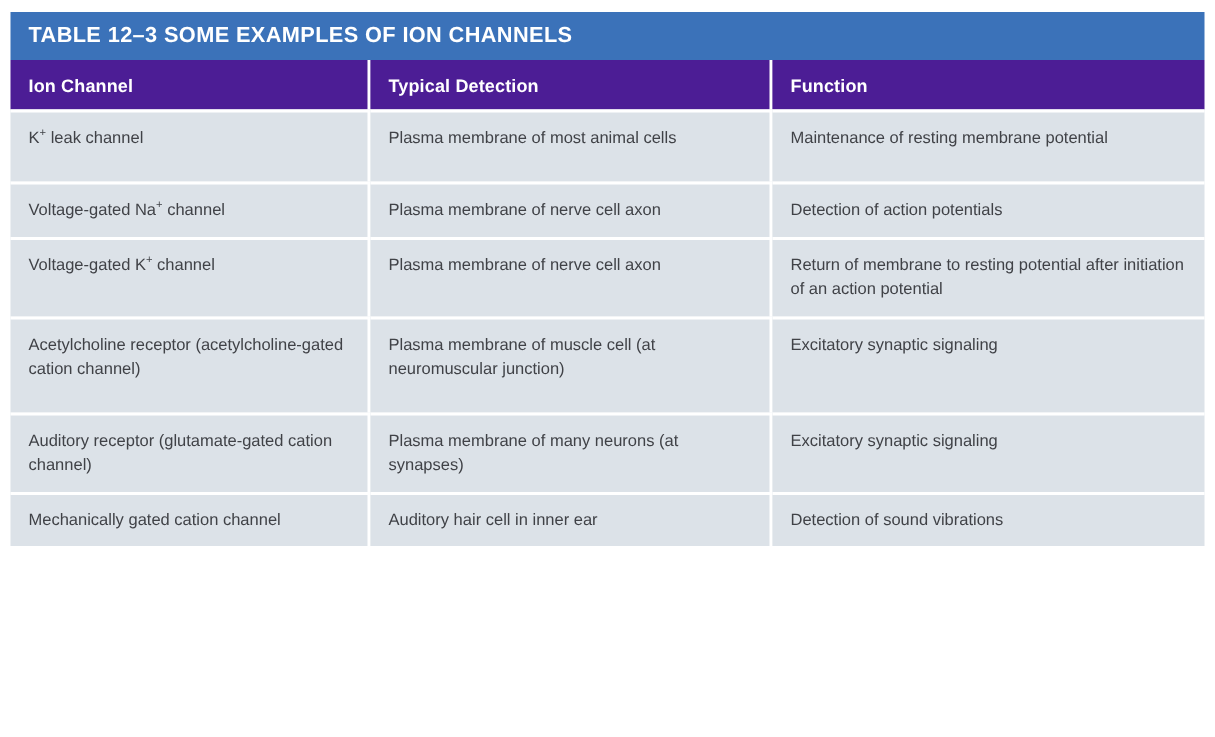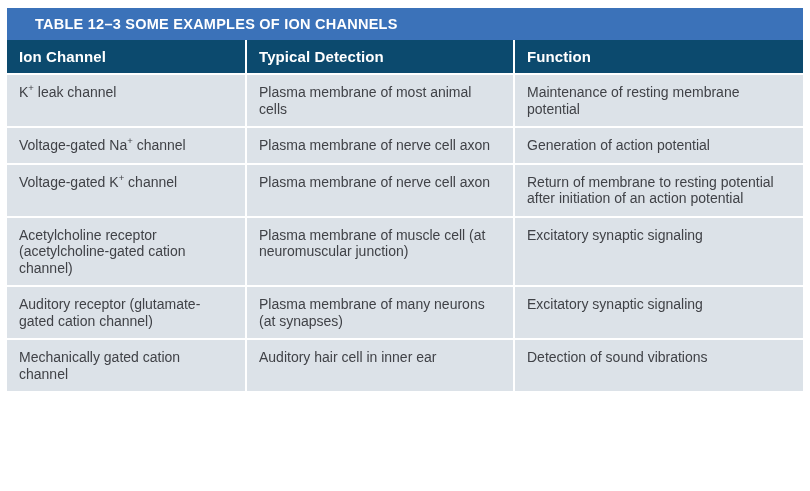--- a/index.html
+++ b/index.html
@@ -19,54 +19,54 @@
     left: 7px;
     top: 8px;
     width: 796px;
   }
   .table-title {
     background: #3B72B9;
     color: #ffffff;
     font-size: 14.5px;
     font-weight: bold;
     letter-spacing: 0.25px;
-    padding: 7px 0 7px 28px;
+    padding: 7px 0 7px 12px;
     height: 18px;
     line-height: 18px;
     box-sizing: content-box;
   }
   table.ion-table {
     border-collapse: separate;
     border-spacing: 0;
     width: 796px;
     table-layout: fixed;
     background: #ffffff;
   }
   table.ion-table col.c1 { width: 240px; }
   table.ion-table col.c2 { width: 268px; }
   table.ion-table col.c3 { width: 288px; }
 
   thead th {
-    background: #0c4a6e;
+    background: #4c1d95;
     color: #ffffff;
-    font-size: 15px;
+    font-size: 12px;
     font-weight: bold;
     text-align: left;
     padding: 8px 10px 8px 12px;
     height: 17px;
     vertical-align: middle;
     border-right: 2px solid #ffffff;
     letter-spacing: 0.1px;
   }
   thead th.last { border-right: none; }
 
   tbody td {
     background: #DCE2E8;
     color: #404247;
-    font-size: 14px;
+    font-size: 11px;
     line-height: 16.5px;
     text-align: left;
     vertical-align: top;
     padding: 9px 12px 9px 12px;
     border-right: 2px solid #ffffff;
     border-top: 2px solid #ffffff;
   }
   tbody td.last { border-right: none; }
 
   sup {
@@ -97,21 +97,21 @@
     </thead>
     <tbody id="table-body">
         <tr>
           <td style="height: 28px;">K<sup>+</sup> leak channel</td>
           <td>Plasma membrane of most animal cells</td>
           <td class="last">Maintenance of resting membrane potential</td>
         </tr>
         <tr>
           <td style="height: 16px;">Voltage-gated Na<sup>+</sup> channel</td>
           <td>Plasma membrane of nerve cell axon</td>
-          <td class="last">Generation of action potential</td>
+          <td class="last">Detection of action potentials</td>
         </tr>
         <tr>
           <td style="height: 28px;">Voltage-gated K<sup>+</sup> channel</td>
           <td>Plasma membrane of nerve cell axon</td>
           <td class="last">Return of membrane to resting potential after initiation of an action potential</td>
         </tr>
         <tr>
           <td style="height: 44px;">Acetylcholine receptor (acetylcholine-gated cation channel)</td>
           <td>Plasma membrane of muscle cell (at neuromuscular junction)</td>
           <td class="last">Excitatory synaptic signaling</td>

